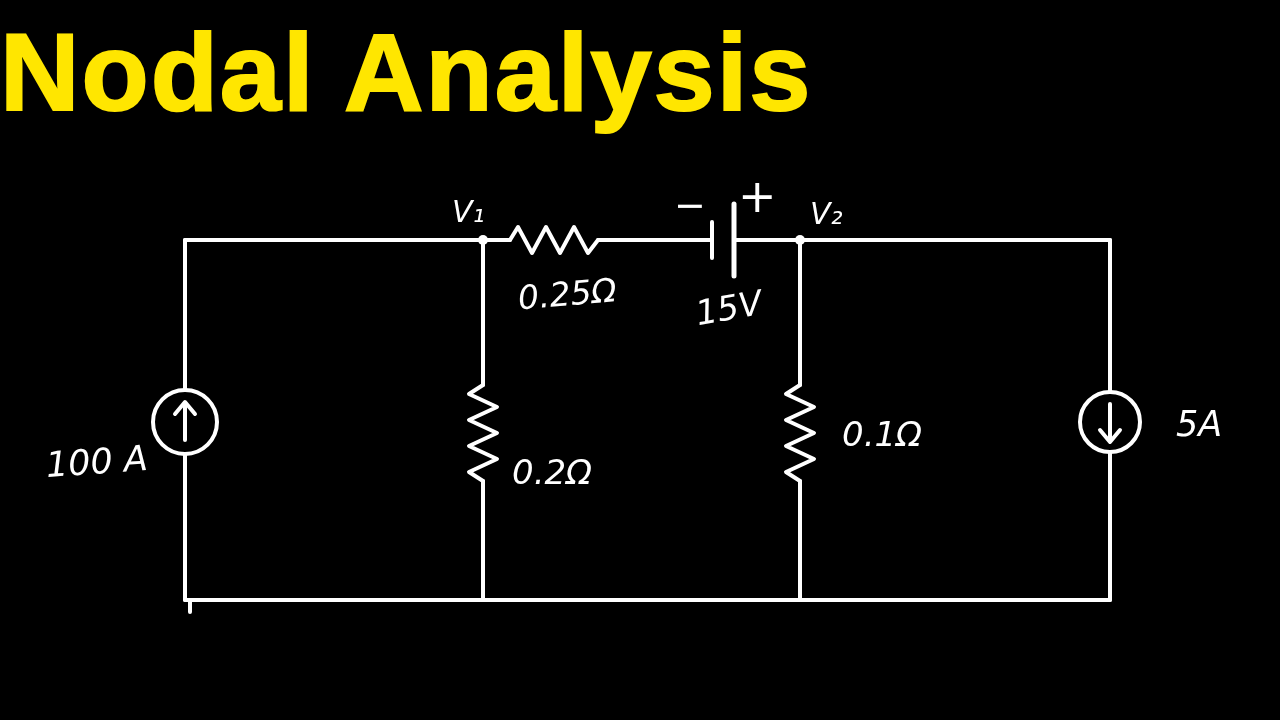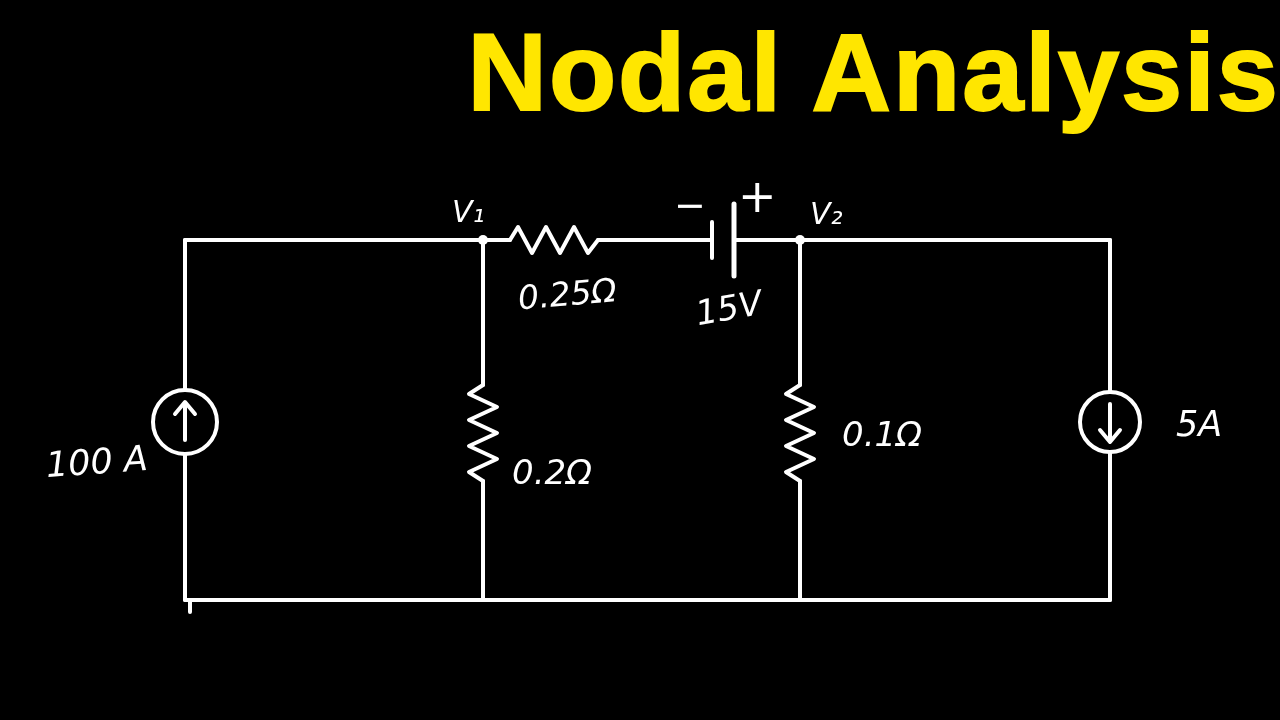--- a/index.html
+++ b/index.html
@@ -15,21 +15,21 @@
     position: relative;
     width: 1280px;
     height: 720px;
     background: #000000;
   }
   .title {
     position: absolute;
     top: 8px;
     left: 0;
     width: 100%;
-    text-align: right;
+    text-align: left;
     font-family: "Liberation Sans", sans-serif;
     font-size: 110px;
     font-weight: 800;
     letter-spacing: 2px;
     color: #ffe600;
     -webkit-text-stroke: 2px #ffe600;
   }
   svg.circuit {
     position: absolute;
     left: 0;

